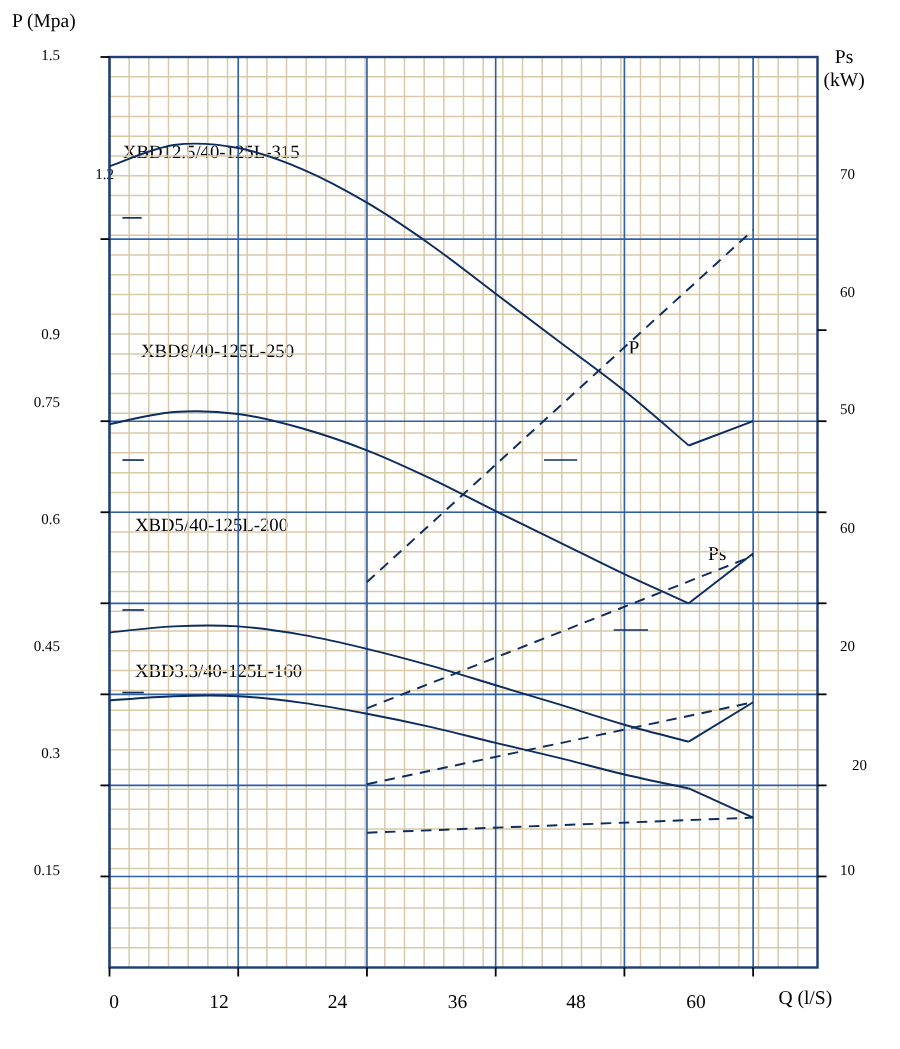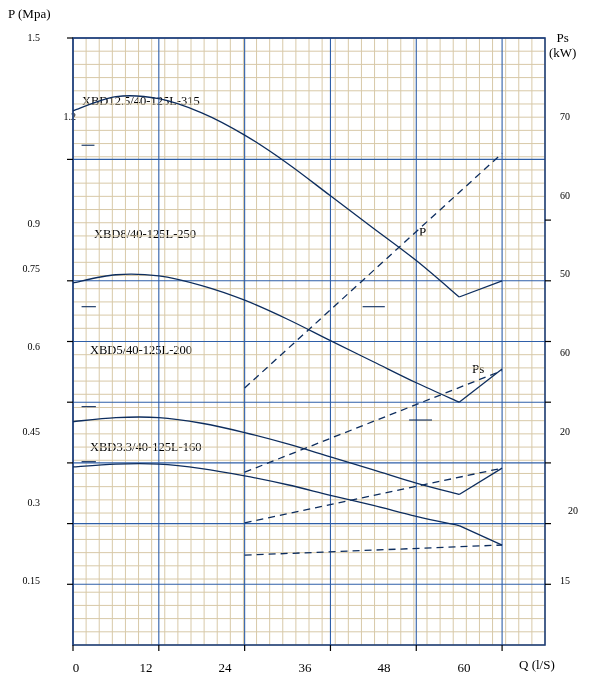--- a/index.html
+++ b/index.html
@@ -80,21 +80,21 @@
   <div class="tick-label tick-left" style="left:0px;  top:426px;">0.45</div>
   <div class="tick-label tick-left" style="left:0px;  top:497px;">0.3</div>
   <div class="tick-label tick-left" style="left:0px;  top:575px;">0.15</div>
 
   <div class="tick-label tick-right" style="left:560px; top:111px;">70</div>
   <div class="tick-label tick-right" style="left:560px; top:190px;">60</div>
   <div class="tick-label tick-right" style="left:560px; top:268px;">50</div>
   <div class="tick-label tick-right" style="left:560px; top:347px;">60</div>
   <div class="tick-label tick-right" style="left:560px; top:426px;">20</div>
   <div class="tick-label tick-right" style="left:560px; top:505px;text-align:center;">20</div>
-  <div class="tick-label tick-right" style="left:560px; top:575px;">15</div>
+  <div class="tick-label tick-right" style="left:560px; top:575px;">10</div>
 
   <div class="tick-bottom" style="left:61px;  top:660px;">0</div>
   <div class="tick-bottom" style="left:131px; top:660px;">12</div>
   <div class="tick-bottom" style="left:210px; top:660px;">24</div>
   <div class="tick-bottom" style="left:290px; top:660px;">36</div>
   <div class="tick-bottom" style="left:369px; top:660px;">48</div>
   <div class="tick-bottom" style="left:449px; top:660px;">60</div>
 
   <div class="curve-label" style="left:80px;  top:94px;">XBD12.5/40-125L-315</div>
   <div class="curve-label" style="left:92px;  top:227px;">XBD8/40-125L-250</div>

